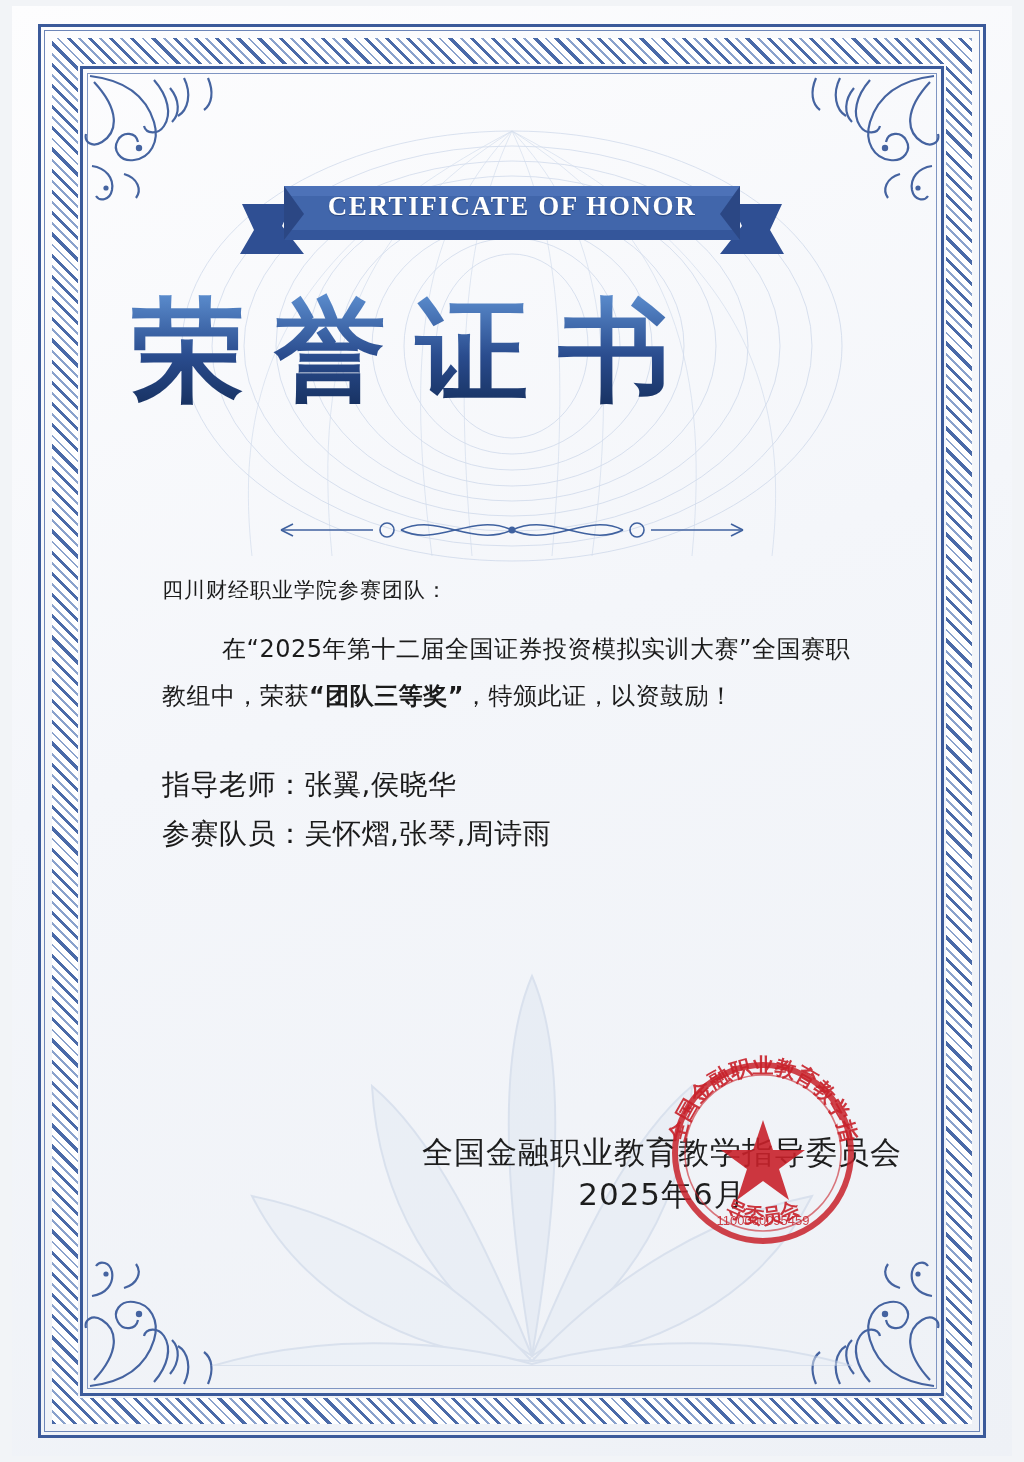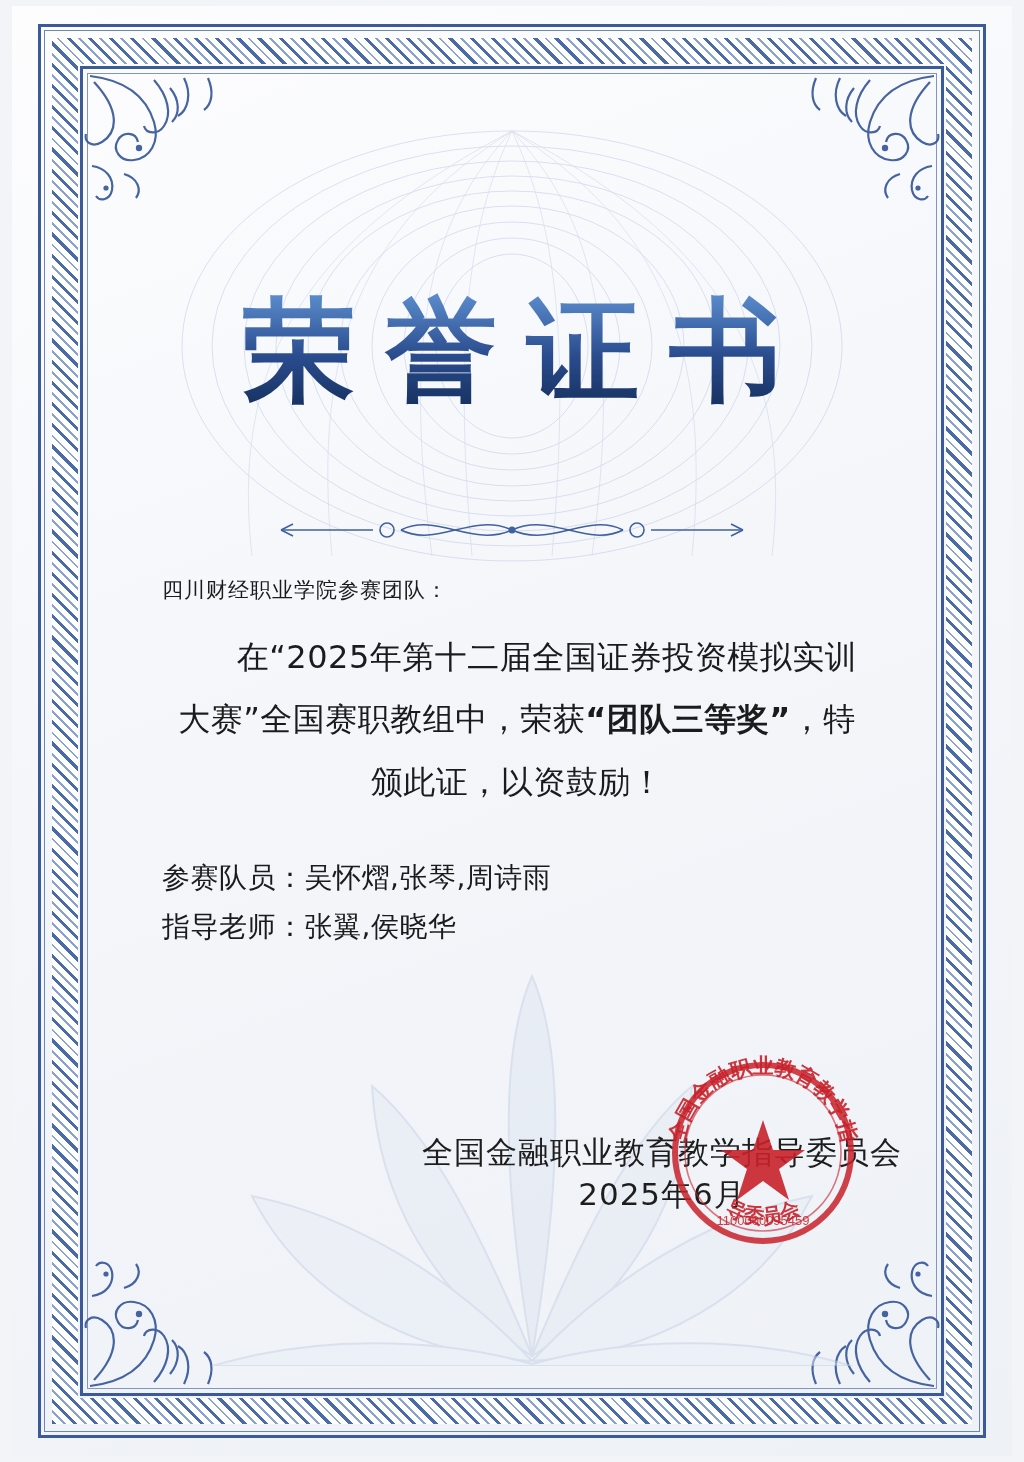--- a/index.html
+++ b/index.html
@@ -142,21 +142,21 @@
     letter-spacing: 1.6px;
     color: #ffffff;
     text-shadow: 0 1px 1px rgba(20,40,80,.55);
   }
 
   
   .cn-title {
     position: absolute;
     left: 0; right: 0;
     top: 205px;
-    text-align: center;
+    text-align: left;
     font-family: "DejaVu Serif", serif;
     font-weight: bold;
     font-size: 112px;
     line-height: 1.05;
     letter-spacing: 30px;
     text-indent: 30px;
     background: linear-gradient(180deg, #5d8fd0 0%, #2a4c8e 55%, #16305f 100%);
     -webkit-background-clip: text;
     background-clip: text;
     color: transparent;
@@ -195,25 +195,24 @@
     top: 490px;
     font-family: "DejaVu Sans", "Liberation Sans", sans-serif;
     color: #1b1b1b;
   }
   .line-salutation {
     font-size: 21px;
     letter-spacing: 1px;
     margin-bottom: 22px;
   }
   .para {
-    font-size: 32px;
+    font-size: 24px;
     line-height: 1.95;
     letter-spacing: 0.5px;
     text-indent: 60px;
-    text-align: center;
   }
   .para .award {
     font-weight: bold;
   }
   .names {
     margin-top: 40px;
     font-size: 28px;
     line-height: 1.75;
     letter-spacing: 0.5px;
   }
@@ -349,20 +348,32 @@
             <path d="M380 35 C 420 120, 440 230, 420 460"></path>
             <path d="M380 35 C 460 120, 490 230, 460 460"></path>
             <path d="M380 35 C 230 130, 180 250, 200 460"></path>
             <path d="M380 35 C 530 130, 580 250, 560 460"></path>
             <path d="M380 35 C 160 150, 100 280, 120 460"></path>
             <path d="M380 35 C 600 150, 660 280, 640 460"></path>
           </g>
         </svg>
       </div>
 
+      <div class="ribbon-wrap">
+        <svg viewBox="0 0 560 100" fill="none">
+          <path d="M10 30 L 60 30 L 50 52 L 72 80 L 8 80 L 22 56 Z" fill="#2f4f93"></path>
+          <path d="M550 30 L 500 30 L 510 52 L 488 80 L 552 80 L 538 56 Z" fill="#2f4f93"></path>
+          <path d="M52 12 L 508 12 L 508 66 L 52 66 Z" fill="#4166ab"></path>
+          <path d="M52 12 L 508 12 L 508 22 L 52 22 Z" fill="#4d72b8"></path>
+          <path d="M52 56 L 508 56 L 508 66 L 52 66 Z" fill="#34569b"></path>
+          <path d="M52 12 L 72 40 L 52 66 Z" fill="#2b4784"></path>
+          <path d="M508 12 L 488 40 L 508 66 Z" fill="#2b4784"></path>
+        </svg>
+        <div class="ribbon-text">CERTIFICATE OF HONOR</div>
+      </div>
 
       <div class="cn-title">荣誉证书</div>
 
 
       <div class="divider">
         <svg viewBox="0 0 470 40" fill="none" stroke="currentColor" stroke-width="1.6">
           <path d="M4 20 L 96 20"></path>
           <path d="M4 20 L 16 14 M4 20 L 16 26"></path>
           <path d="M466 20 L 374 20"></path>
           <path d="M466 20 L 454 14 M466 20 L 454 26"></path>
@@ -385,24 +396,24 @@
         </svg>
       </div>
 
       <div class="body-text">
         <div class="line-salutation">四川财经职业学院参赛团队：</div>
         <div class="para">
           <span>在“2025年第十二届全国证券投资模拟实训大赛”全国赛职教组中，荣获</span><span class="award">“团队三等奖”</span><span>，特颁此证，以资鼓励！</span>
         </div>
         <div class="names">
           <div>
-            <span>参赛队员：</span><span>吴怀熠,张琴,周诗雨</span>
+            <span>指导老师：</span><span>张翼,侯晓华</span>
           </div>
           <div>
-            <span>指导老师：</span><span>张翼,侯晓华</span>
+            <span>参赛队员：</span><span>吴怀熠,张琴,周诗雨</span>
           </div>
         </div>
       </div>
 
       <div class="sign">
         <div class="org">全国金融职业教育教学指导委员会</div>
         <div class="date">2025年6月</div>
       </div>
 
       <div class="seal">

